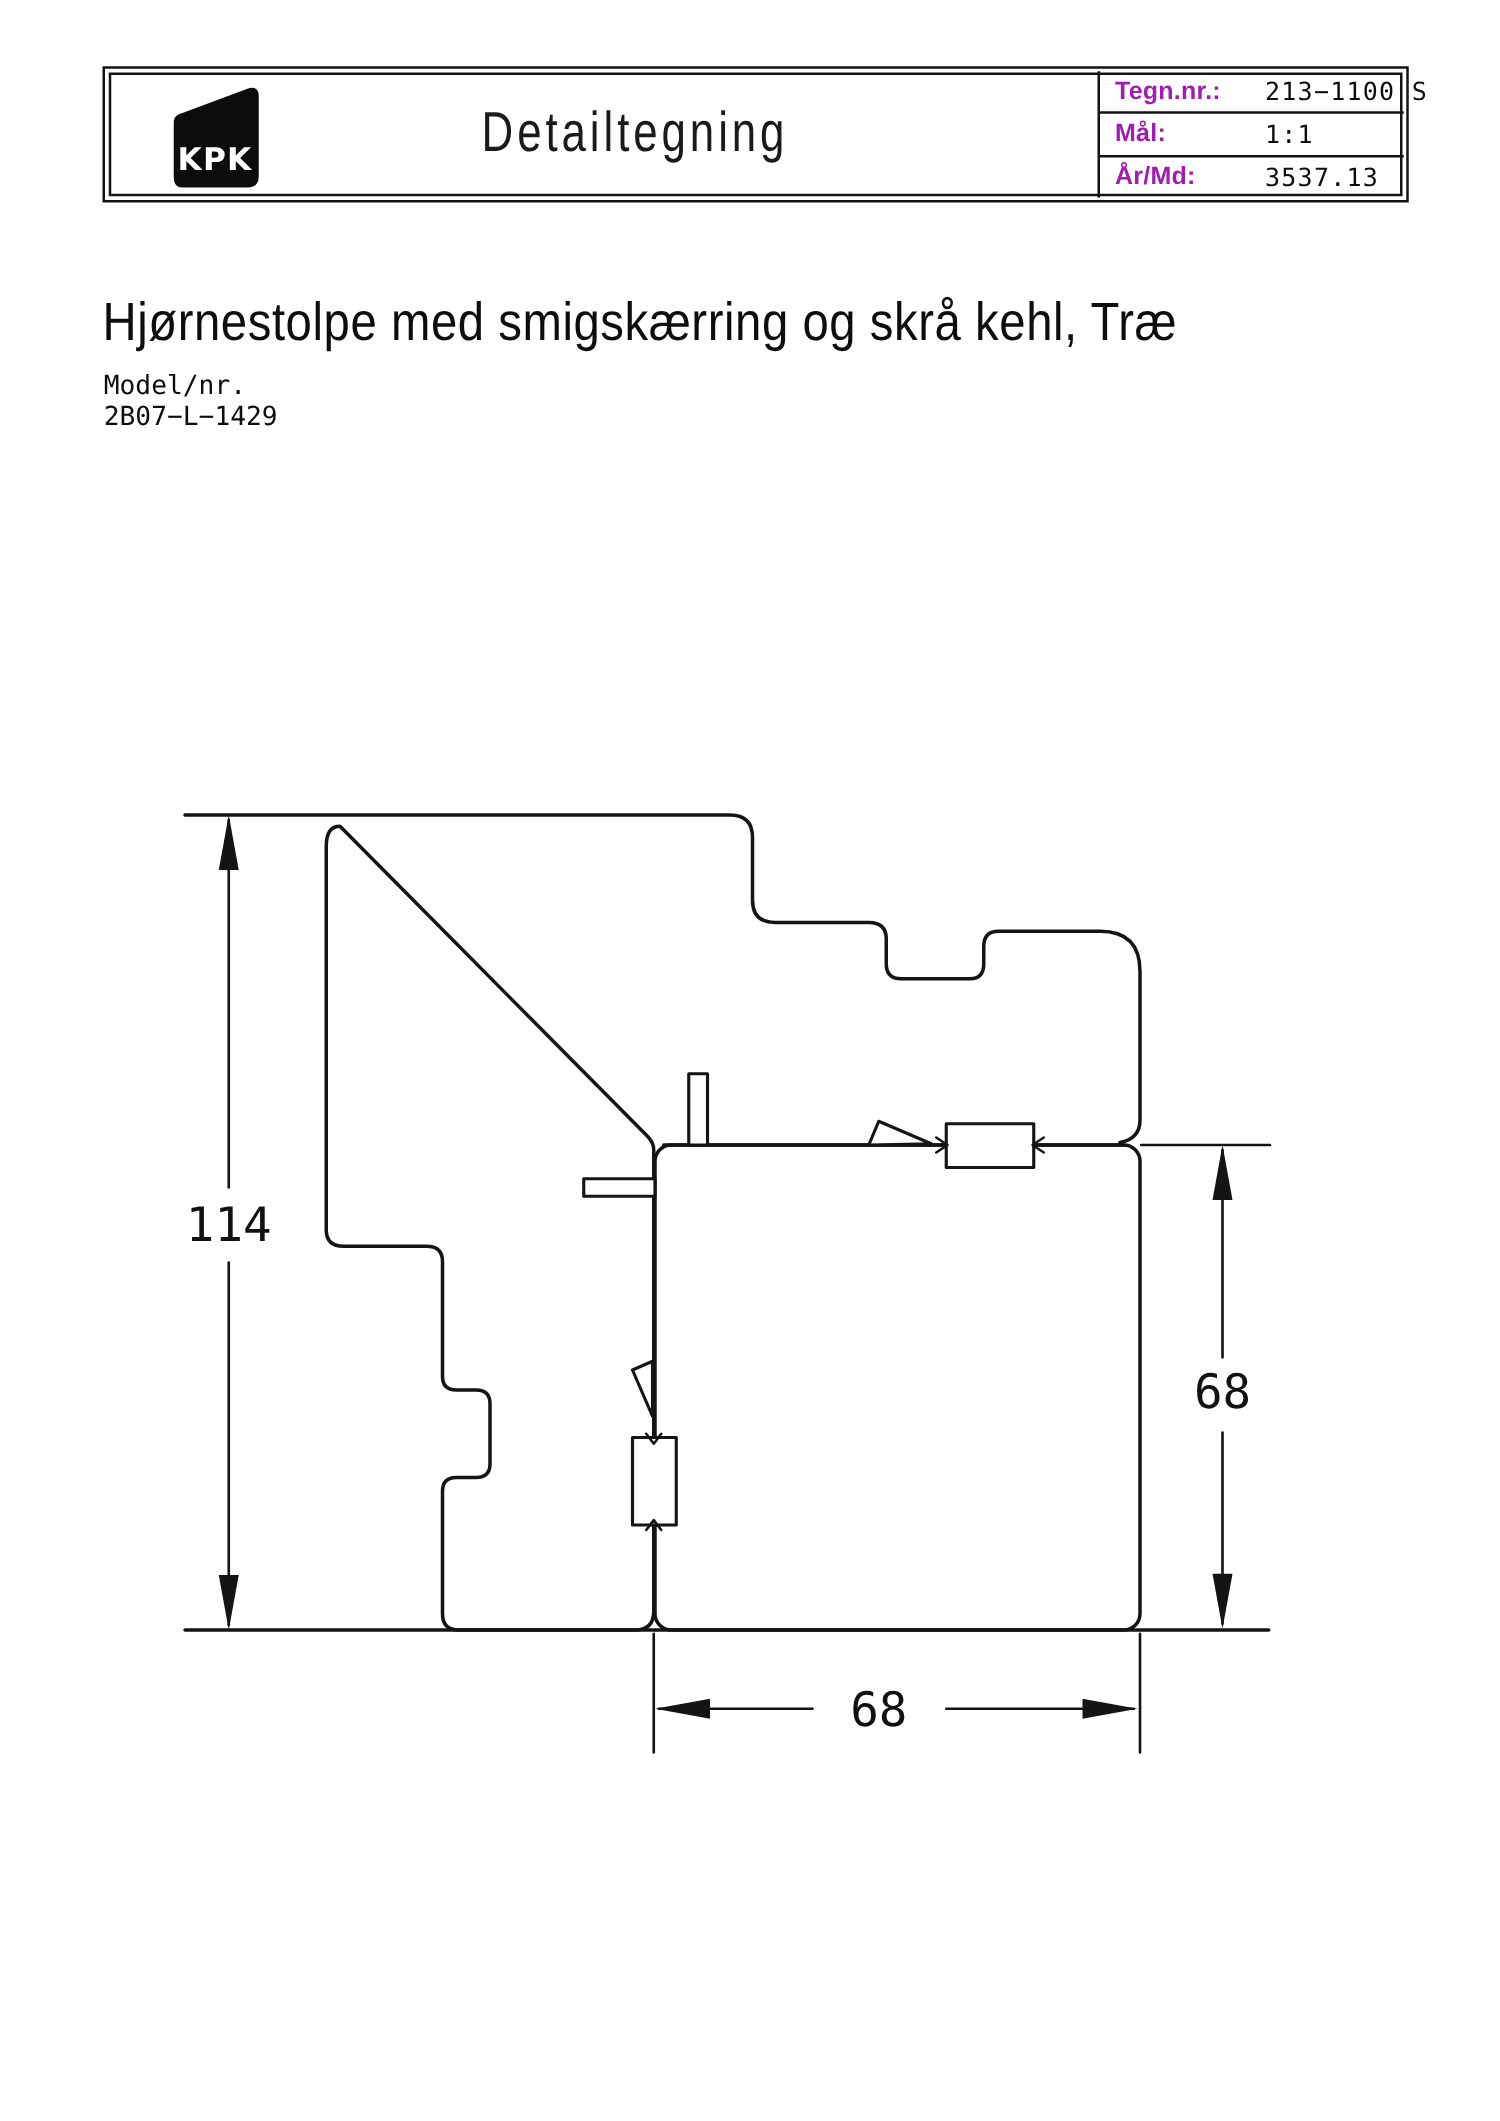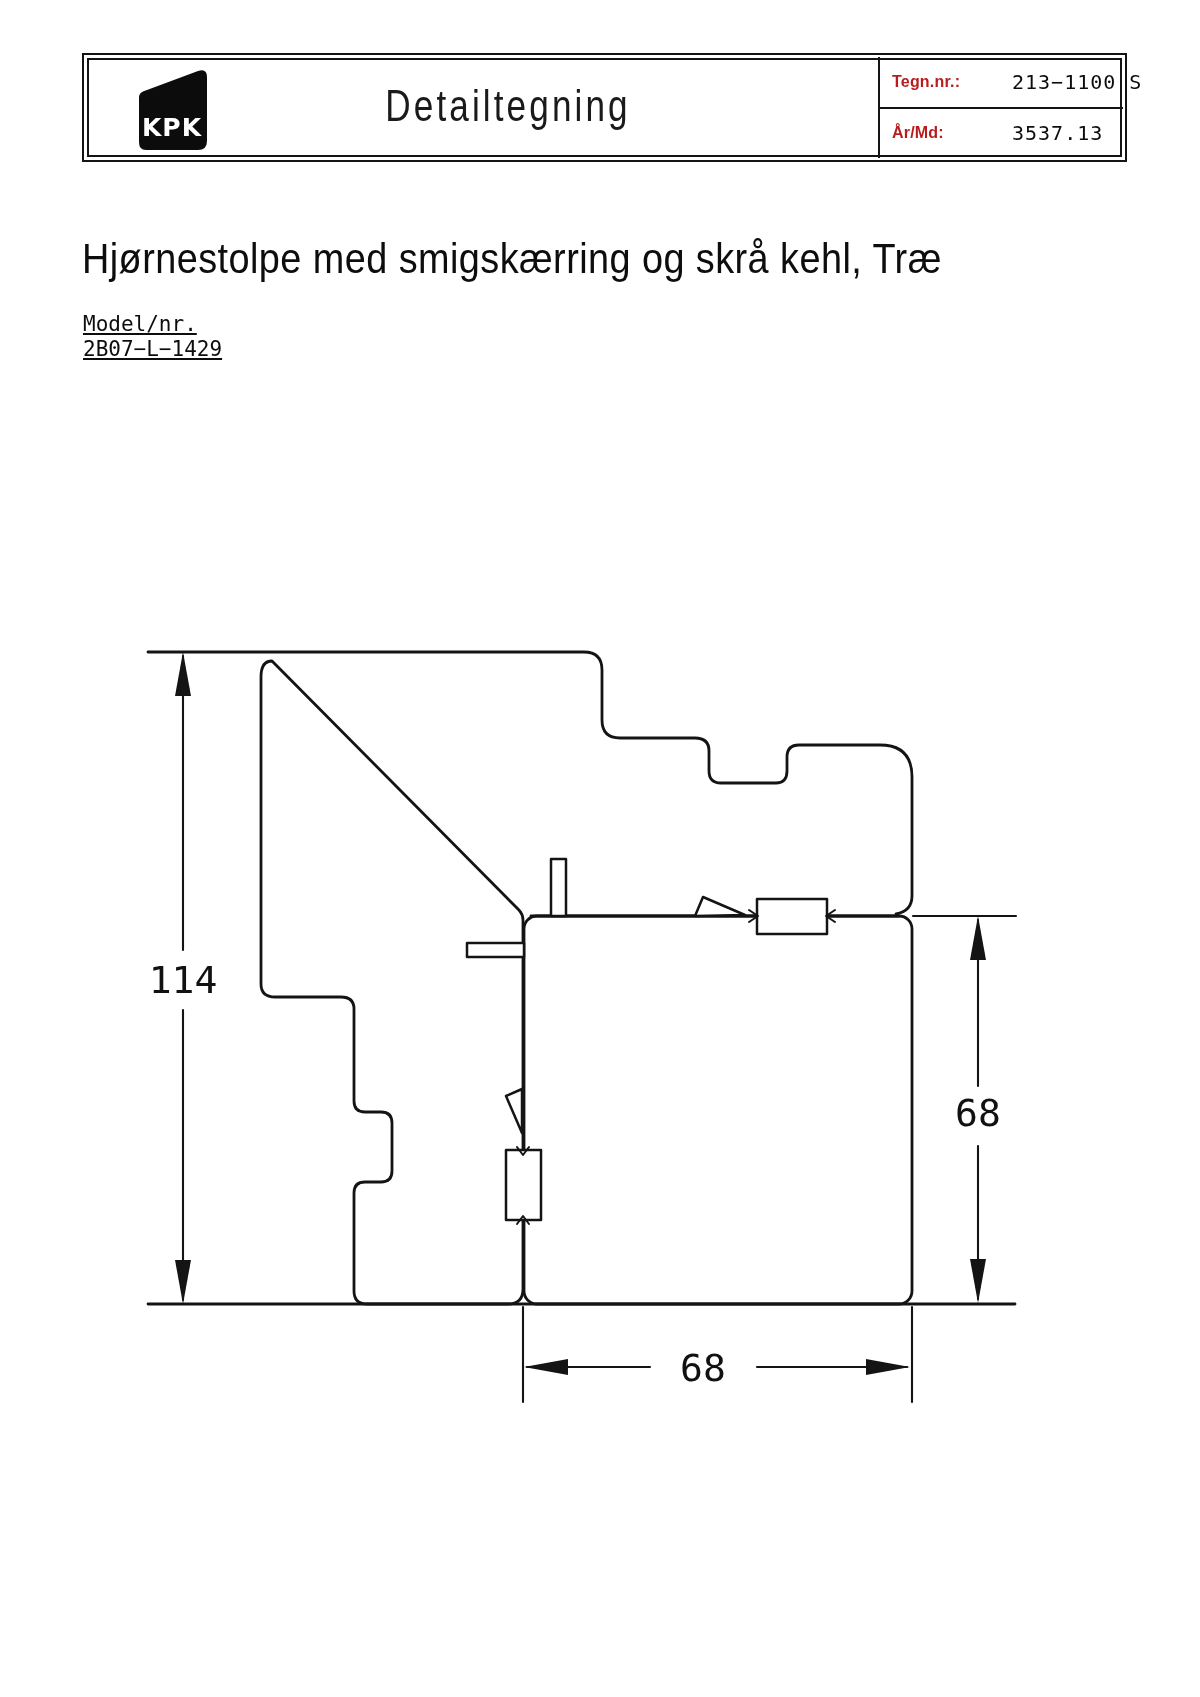--- a/index.html
+++ b/index.html
@@ -24,38 +24,37 @@
     font-size:45px;font-weight:400;letter-spacing:4px;color:#1a1a1a;
     white-space:nowrap;
   }
   .titleblock{
     position:absolute;left:794px;top:2px;bottom:2px;right:2px;
     border-left:2px solid #141414;display:flex;flex-direction:column;
   }
   .tb-row{flex:1;display:flex;align-items:center;padding-left:12px;box-sizing:border-box;}
   .tb-row.sep{border-bottom:2px solid #141414;}
   .tb-label{
-    width:100px;font-size:16px;font-weight:700;letter-spacing:.2px;color:#b91c1c;
+    width:100px;font-size:20px;font-weight:700;letter-spacing:.2px;color:#a21caf;
     flex:0 0 auto;
   }
   .tb-value{
     font-family:"DejaVu Sans Mono",monospace;font-size:20px;color:#0d0d0d;
     letter-spacing:1px;white-space:nowrap;margin-left:20px;
   }
   
   .main-title{
     position:absolute;left:82px;top:234px;
     font-size:43px;font-weight:400;color:#0d0d0d;white-space:nowrap;
     transform:scaleX(.88);transform-origin:left center;letter-spacing:.5px;
   }
   .model{
-    position:absolute;left:83px;top:312px;line-height:25px;
+    position:absolute;left:83px;top:296px;line-height:25px;
     font-family:"DejaVu Sans Mono",monospace;font-size:21px;color:#0d0d0d;
     letter-spacing:0;
-    text-decoration:underline;
   }
   .model div{white-space:nowrap;}
   
   .draw{position:absolute;left:0;top:0;width:1200px;height:1697px;}
   .draw text{
     font-family:"DejaVu Sans Mono",monospace;font-size:38px;fill:#111;
   }
 </style>
 </head>
 <body>
@@ -69,20 +68,24 @@
       <path d="M11,21 L62,2 Q71,-1 71,8 V72 Q71,81 62,81 H10 Q3,81 3,73 V28 Q3,23 11,21 Z" fill="#0c0c0c"></path>
       <text x="36" y="67" text-anchor="middle" style="font-family:'DejaVu Sans',sans-serif;font-size:25px;font-weight:700;fill:#ffffff;letter-spacing:1px;">KPK</text>
     </svg>
 
     <div class="doctype">Detailtegning</div>
 
     <div class="titleblock">
       <div class="tb-row sep">
         <span class="tb-label">Tegn.nr.:</span>
         <span class="tb-value">213−1100 S</span>
+      </div>
+      <div class="tb-row sep">
+        <span class="tb-label">Mål:</span>
+        <span class="tb-value">1:1</span>
       </div>
       <div class="tb-row">
         <span class="tb-label">År/Md:</span>
         <span class="tb-value">3537.13</span>
       </div>
     </div>
   </div>
 
   <div class="main-title">Hjørnestolpe med smigskærring og skrå kehl, Træ</div>
 

